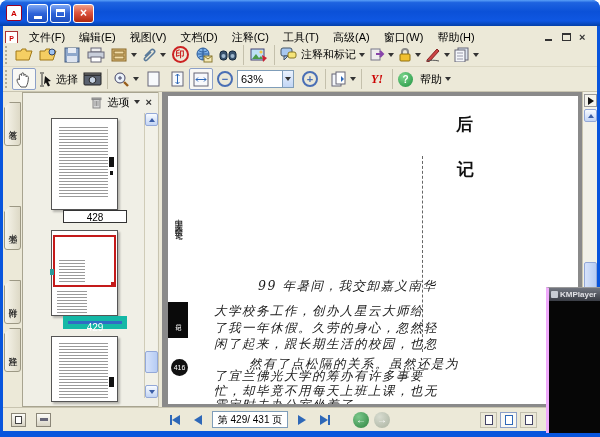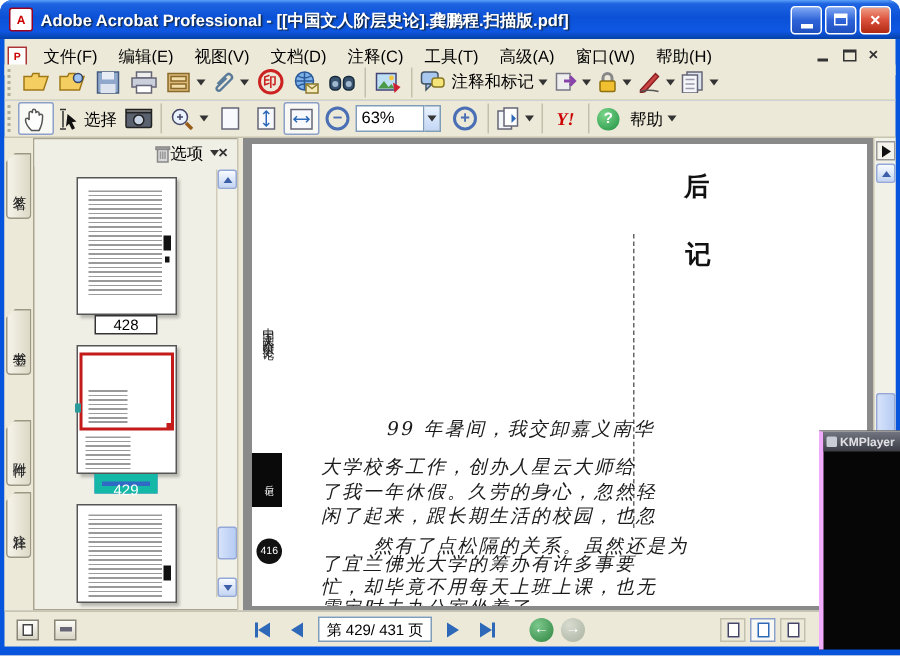--- a/index.html
+++ b/index.html
@@ -55,27 +55,27 @@
   .zoomcircle{width:16px;height:16px;border-radius:50%;border:2px solid #4A6FB5;color:#4A6FB5;font-weight:bold;
     font-size:11px;line-height:12px;display:flex;align-items:center;justify-content:center;}
   
   .content{position:absolute;left:3px;top:92px;width:594px;height:315px;display:flex;background:#ECE9D8;}
   .tabstrip{width:19px;position:relative;background:#ECE9D8;}
   .vtab{position:absolute;left:1px;width:17px;background:linear-gradient(90deg,#F6F4EA,#DDD9C6);
     border:1px solid #9C9884;border-radius:0 0 3px 3px;display:flex;align-items:center;justify-content:center;
     clip-path:polygon(0 6px,6px 0,100% 0,100% 100%,0 100%);}
   .vtab span{writing-mode:vertical-rl;font-size:9px;color:#222;letter-spacing:1px;}
   .panel{width:136px;background:#F0EFE6;border:1px solid #A8A490;border-right:none;position:relative;}
-  .panel-hd{height:18px;display:flex;align-items:center;justify-content:flex-end;padding:0 6px;background:#F0EFE6;}
+  .panel-hd{height:18px;display:flex;align-items:center;justify-content:flex-end;gap:6px;padding:0 6px;background:#F0EFE6;}
   .panel-hd .opt{display:flex;align-items:center;gap:2px;}
   .panel-close{font-size:11px;font-weight:bold;color:#333;line-height:10px;}
   .thumb{position:absolute;left:28px;width:67px;background:#fff;border:1px solid #555;box-shadow:2px 2px 2px rgba(0,0,0,.25);}
   .fake-text{position:absolute;background:repeating-linear-gradient(#9a9a9a 0 1px,transparent 1px 3px);}
   .blk{position:absolute;background:#111;}
-  .plabel{position:absolute;width:42px;height:13px;left:40px;text-align:center;font-size:10px;line-height:13px;}
+  .plabel{position:absolute;width:64px;height:13px;left:40px;text-align:center;font-size:10px;line-height:13px;}
   .plabel.plain{background:#fff;border:1px solid #333;color:#000;}
   .plabel.sel{background:#316AC5;color:#fff;border:5px solid #14b8a6;}
   .redbox{position:absolute;border:2px solid #C41A1A;}
   .pscroll{position:absolute;right:1px;top:20px;bottom:8px;width:13px;background:#F2F1E8;border-left:1px solid #D0CCB8;}
   .sbtn{position:absolute;left:0;width:13px;height:13px;background:linear-gradient(#F8FBFF,#C2D4F4);
     border:1px solid #93A8D8;border-radius:2px;display:flex;align-items:center;justify-content:center;}
   .tri-up{width:0;height:0;border-left:3px solid transparent;border-right:3px solid transparent;border-bottom:4px solid #3C5FA8;}
   .tri-dn{width:0;height:0;border-left:3px solid transparent;border-right:3px solid transparent;border-top:4px solid #3C5FA8;}
   .sthumb{position:absolute;left:0;width:13px;background:linear-gradient(90deg,#D6E2FA,#B6CCF4);border:1px solid #93A8D8;border-radius:2px;}
   .splitter{width:4px;background:#ECE9D8;border-left:1px solid #C8C4B0;}
@@ -130,21 +130,20 @@
   .kmp-text{color:#E2E2E6;font-size:8px;font-weight:bold;white-space:nowrap;}
   svg{display:block;}
 </style>
 </head>
 <body>
 
 <div class="win">
 
   <div class="titlebar">
     <div class="title-ico">A</div>
-    <div class="title-text">Adobe Acrobat Professional - [[中国文人阶层史论].龚鹏程.扫描版.pdf]</div>
     <div class="winbtns">
       <div class="wbtn blue">
           <div class="glyph-min"></div>
         </div>
       <div class="wbtn blue">
           <div class="glyph-max"></div>
         </div>
       <div class="wbtn red">
           <span class="glyph-x">×</span>
         </div>

